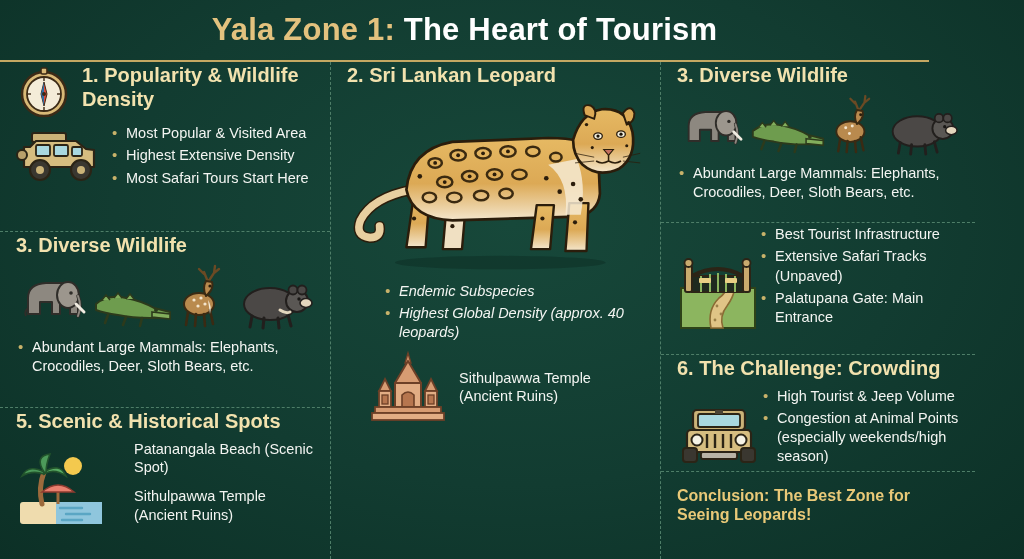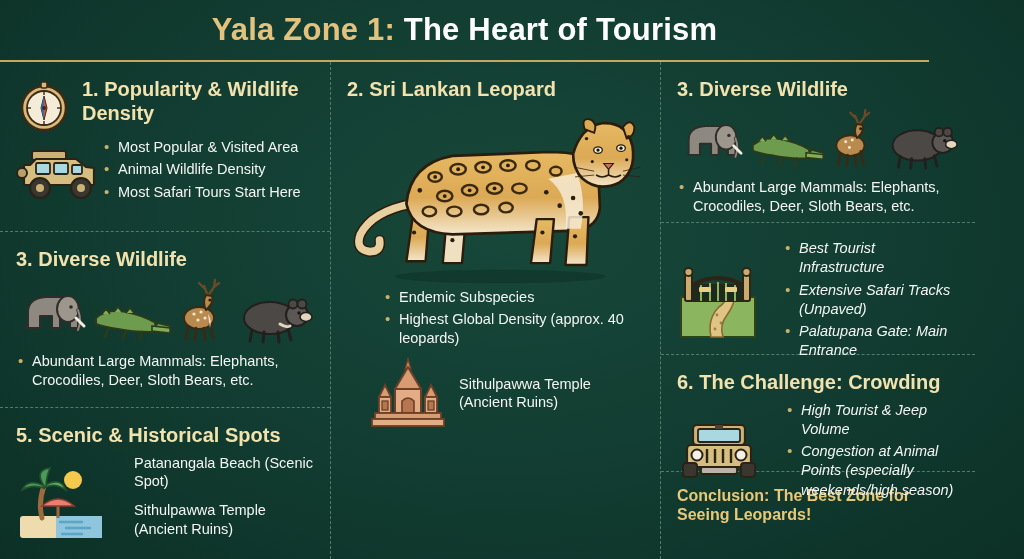--- a/index.html
+++ b/index.html
@@ -22,21 +22,21 @@
   .header h1 { font-size:31px; font-weight:bold; letter-spacing:.2px; white-space:nowrap; }
   .ttl-gold { color:#e3c27e; }
   .ttl-white { color:#ffffff; }
 
   
   .columns { display:flex; height:497px; width:100%; }
   .col-left   { width:345px; }
   .col-center { width:331px; border-left:1px dashed #4e7e68; border-right:1px dashed #4e7e68; }
   .col-right  { width:348px; }
 
-  .panel { padding:16px 16px 6px 16px; }
+  .panel { padding:2px 16px 6px 16px; }
   .dash-bottom { border-bottom:1px dashed #4e7e68; }
 
   h2.sect {
     color:#f2e2ae; font-size:20px; font-weight:bold;
     line-height:1.18; margin-bottom:6px;
   }
   h2.sect.center-title { font-size:20px; }
 
   ul.bullets { list-style:none; }
   ul.bullets li {
@@ -44,33 +44,33 @@
     font-size:14.5px; line-height:1.33; margin-bottom:3px;
     color:#f3f5f2;
   }
   ul.bullets li::before {
     content:"•"; position:absolute; left:2px; top:-1px;
     color:#c8b26a; font-size:15px;
   }
 
   
   .p1-top { display:flex; align-items:flex-start; gap:10px; }
-  .p1-bottom { display:flex; align-items:flex-end; margin-top:4px; }
+  .p1-bottom { display:flex; align-items:center; gap:8px; margin-top:4px; }
 
   
   .animals { display:flex; justify-content:space-around; align-items:flex-end; margin:4px 0 8px 0; }
 
   
   .leopard-wrap { display:flex; justify-content:center; margin-top:2px; }
-  .center-bullets { padding-left:36px; margin-top:0; }
+  .center-bullets { padding-left:36px; margin-top:8px;font-style:italic; }
   .temple-row { display:flex; align-items:center; gap:14px; padding:6px 0 0 24px; }
   .temple-row .tlabel { font-size:14.5px; line-height:1.3; color:#f3f5f2; }
 
   
-  .icon-list { display:flex; align-items:center; gap:24px;font-style:italic; }
+  .icon-list { display:flex; align-items:flex-end; gap:0; }
   .icon-list ul { flex:1; }
 
   
   .scenic-row { display:flex; align-items:center; gap:28px; margin-top:2px; }
   .scenic-lines p { font-size:14.5px; line-height:1.3; color:#f3f5f2; margin-bottom:10px; }
 
   
   .conclusion {
     color:#e9c978; font-size:16px; font-weight:bold; line-height:1.2;
     padding:14px 16px 0 16px;
@@ -123,21 +123,21 @@
               <rect x="56" y="20" width="10" height="9" rx="1.5" fill="#a9d8e0" stroke="#2b2416" stroke-width="1.8"></rect>
               <circle cx="6" cy="28" r="5" fill="#b9a06b" stroke="#2b2416" stroke-width="2"></circle>
               <circle cx="24" cy="43" r="10" fill="#3a3730" stroke="#2b2416" stroke-width="2.2"></circle>
               <circle cx="24" cy="43" r="4" fill="#cbb378"></circle>
               <circle cx="65" cy="43" r="10" fill="#3a3730" stroke="#2b2416" stroke-width="2.2"></circle>
               <circle cx="65" cy="43" r="4" fill="#cbb378"></circle>
             </svg>
           </span>
           <ul class="bullets">
             <li>Most Popular &amp; Visited Area</li>
-            <li>Animal Wildlife Density</li>
+            <li>Highest Extensive Density</li>
             <li>Most Safari Tours Start Here</li>
           </ul>
         </div>
       </div>
 
       <div class="panel dash-bottom" style="height:176px;">
         <h2 class="sect">3. Diverse Wildlife</h2>
         <div class="animals">
           <span>
             <svg width="76" height="62" viewBox="0 0 76 62">

